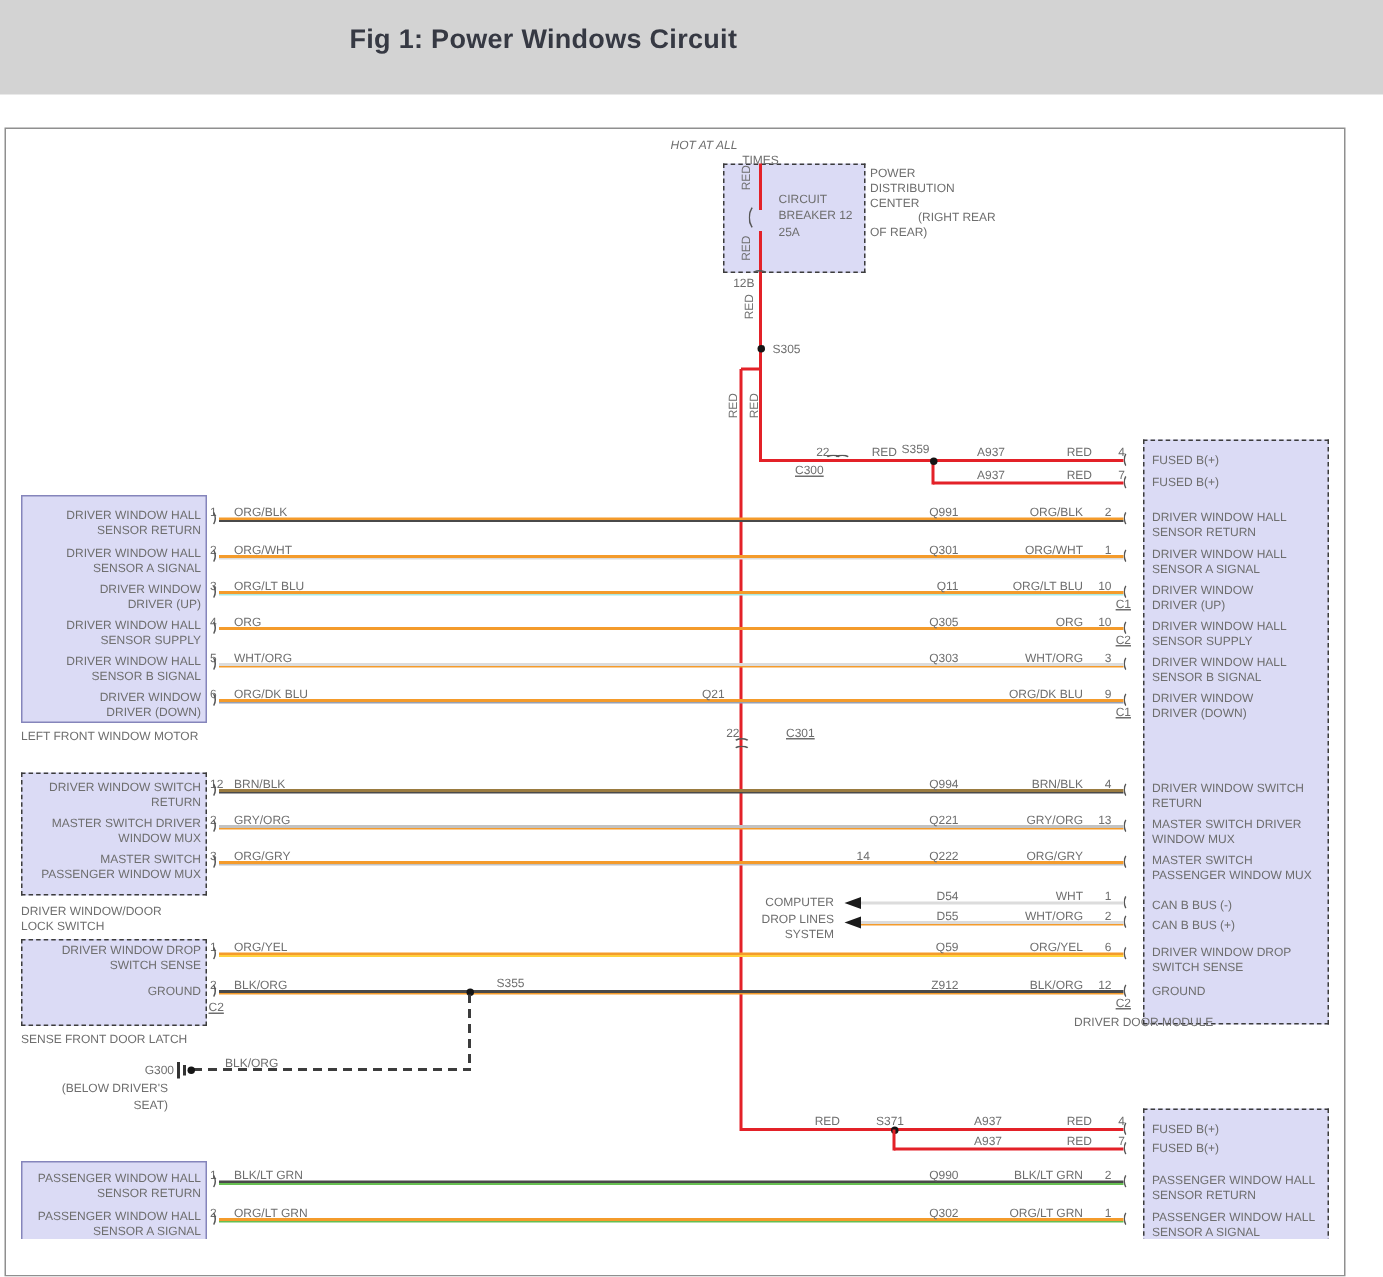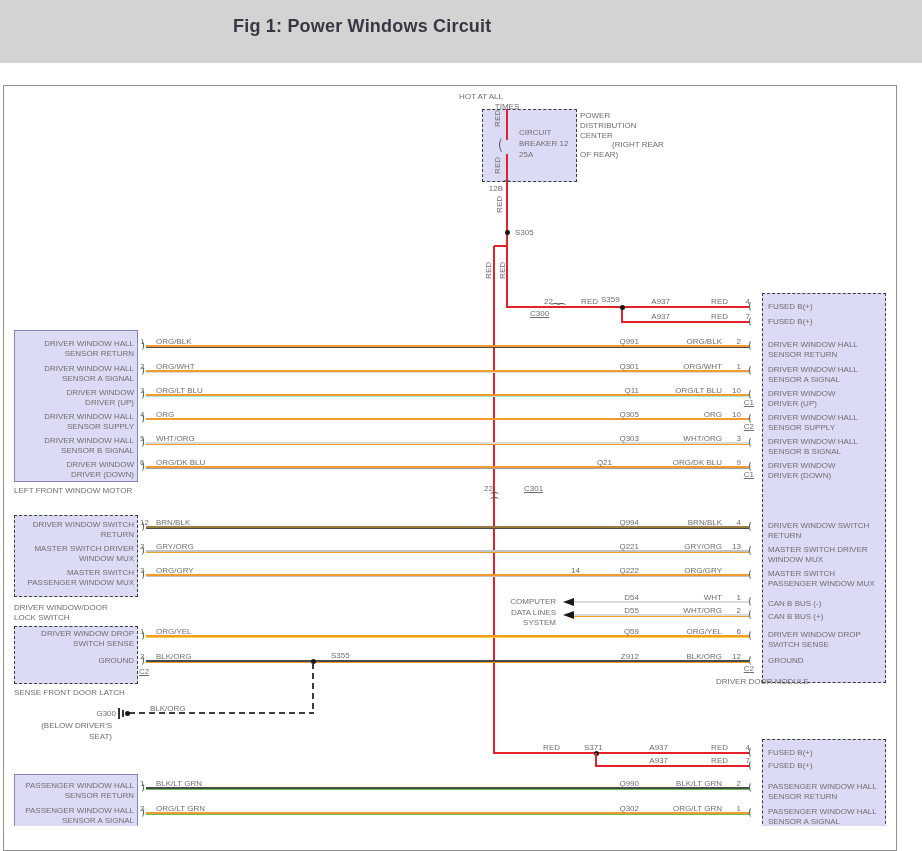--- a/index.html
+++ b/index.html
@@ -31,21 +31,21 @@
 
 <div id="diagram">
 
   <div class="box dash" style="left:482px;top:109px;width:95px;height:73px"></div>
   <div class="box solid" style="left:14px;top:330px;width:124px;height:152px"></div>
   <div class="box dash" style="left:14px;top:515px;width:124px;height:82px"></div>
   <div class="box dash" style="left:14px;top:626px;width:124px;height:58px"></div>
   <div class="box solid" style="left:14px;top:774px;width:124px;height:60px"></div>
   <div class="box dash" style="left:762px;top:293px;width:124px;height:390px"></div>
   <div class="box dash" style="left:762px;top:739px;width:124px;height:95px"></div>
-<div class="t" style="top: 92px; left: 421px; width: 120px; text-align: center;">HOT AT ALL</div>
+<div class="t" style="top: 92px; left: 447px; width: 120px;  font-style: italic;">HOT AT ALL</div>
     <div class="t" style="top: 102px; left: 447px; width: 120px; text-align: center;">TIMES</div>
     <div style="position: absolute; left: 506px; top: 109px; width: 2px; height: 31px; background: rgb(227, 33, 40);"></div>
     <div style="position: absolute; left: 506px; top: 154px; width: 2px; height: 154px; background: rgb(227, 33, 40);"></div>
     <div class="arc" style="left: 499px; top: 136px; width: 12px; height: 18px; border-left-color: rgb(85, 85, 85);"></div>
     <div class="vtxt" style="left: 493px; top: 110px;">RED</div>
     <div class="vtxt" style="left: 493px; top: 157px;">RED</div>
     <div class="t" style="top: 128px; left: 519px;">CIRCUIT</div>
     <div class="t" style="top: 139px; left: 519px;">BREAKER 12</div>
     <div class="t" style="top: 150px; left: 519px;">25A</div>
     <div class="t" style="top: 111px; left: 580px;">POWER</div>
@@ -143,21 +143,21 @@
     <div class="t" style="top: 434px; left: 571px; width: 170px; text-align: right;">3</div>
     <div class="arc" style="left: 749px; top: 437px; border-left-color: rgb(85, 85, 85);"></div>
     <div class="t" style="top: 437px; left: 768px;">DRIVER WINDOW HALL</div>
     <div class="t" style="top: 447px; left: 768px;">SENSOR B SIGNAL</div>
     <div class="t" style="top: 458px; left: 140px;">6</div>
     <div class="t" style="top: 460px; left: -36px; width: 170px; text-align: right;">DRIVER WINDOW</div>
     <div class="t" style="top: 470px; left: -36px; width: 170px; text-align: right;">DRIVER (DOWN)</div>
     <div class="t" style="top: 458px; left: 156px;">ORG/DK BLU</div>
     <div class="arc" style="left: 137px; top: 461px; border-right-color: rgb(85, 85, 85);"></div>
     <div style="position: absolute; left: 146px; width: 603px; top: 466px; height: 3px; background: linear-gradient(rgb(244, 155, 43) 0px, rgb(244, 155, 43) 60%, rgb(150, 160, 180) 60%, rgb(150, 160, 180) 100%);"></div>
-    <div class="t" style="top: 458px; left: 442px; width: 170px; text-align: right;">Q21</div>
+    <div class="t" style="top: 458px; left: 468px; width: 170px; ">Q21</div>
     <div class="t" style="top: 458px; left: 552px; width: 170px; text-align: right;">ORG/DK BLU</div>
     <div class="t" style="top: 458px; left: 571px; width: 170px; text-align: right;">9</div>
     <div class="t u" style="top: 470px; left: 584px; width: 170px; text-align: right;">C1</div>
     <div class="arc" style="left: 749px; top: 461px; border-left-color: rgb(85, 85, 85);"></div>
     <div class="t" style="top: 461px; left: 768px;">DRIVER WINDOW</div>
     <div class="t" style="top: 471px; left: 768px;">DRIVER (DOWN)</div>
     <div class="t" style="top: 486px; left: 14px;">LEFT FRONT WINDOW MOTOR</div>
     <div class="t" style="top: 484px; left: 323px; width: 170px; text-align: right;">22</div>
     <div class="t u" style="top: 484px; left: 524px; text-decoration: underline;">C301</div>
     <div class="arcw" style="left: 489px; top: 492px; border-top-color: rgb(85, 85, 85);"></div>
@@ -208,21 +208,21 @@
     <div class="arc" style="left: 749px; top: 596px; border-left-color: rgb(85, 85, 85);"></div>
     <div class="t" style="top: 599px; left: 768px;">CAN B BUS (-)</div>
     <div class="tri" style="left: 563px; top: 611px;"></div>
     <div style="position: absolute; left: 574px; width: 175px; top: 614px; height: 3px; background: linear-gradient(rgb(220, 220, 220) 0px, rgb(220, 220, 220) 60%, rgb(244, 155, 43) 60%, rgb(244, 155, 43) 100%);"></div>
     <div class="t" style="top: 606px; left: 469px; width: 170px; text-align: right;">D55</div>
     <div class="t" style="top: 606px; left: 552px; width: 170px; text-align: right;">WHT/ORG</div>
     <div class="t" style="top: 606px; left: 571px; width: 170px; text-align: right;">2</div>
     <div class="arc" style="left: 749px; top: 609px; border-left-color: rgb(85, 85, 85);"></div>
     <div class="t" style="top: 612px; left: 768px;">CAN B BUS (+)</div>
     <div class="t" style="top: 597px; left: 386px; width: 170px; text-align: right;">COMPUTER</div>
-    <div class="t" style="top: 607.5px; left: 386px; width: 170px; text-align: right;">DATA LINES</div>
+    <div class="t" style="top: 607.5px; left: 386px; width: 170px; text-align: right;">DROP LINES</div>
     <div class="t" style="top: 618px; left: 386px; width: 170px; text-align: right;">SYSTEM</div>
     <div class="t" style="top: 627px; left: 140px;">1</div>
     <div class="t" style="top: 629px; left: -36px; width: 170px; text-align: right;">DRIVER WINDOW DROP</div>
     <div class="t" style="top: 639px; left: -36px; width: 170px; text-align: right;">SWITCH SENSE</div>
     <div class="t" style="top: 627px; left: 156px;">ORG/YEL</div>
     <div class="arc" style="left: 137px; top: 630px; border-right-color: rgb(85, 85, 85);"></div>
     <div style="position: absolute; left: 146px; width: 603px; top: 635px; height: 3px; background: linear-gradient(rgb(244, 155, 43) 0px, rgb(244, 155, 43) 60%, rgb(255, 210, 63) 60%, rgb(255, 210, 63) 100%);"></div>
     <div class="t" style="top: 627px; left: 469px; width: 170px; text-align: right;">Q59</div>
     <div class="t" style="top: 627px; left: 552px; width: 170px; text-align: right;">ORG/YEL</div>
     <div class="t" style="top: 627px; left: 571px; width: 170px; text-align: right;">6</div>

